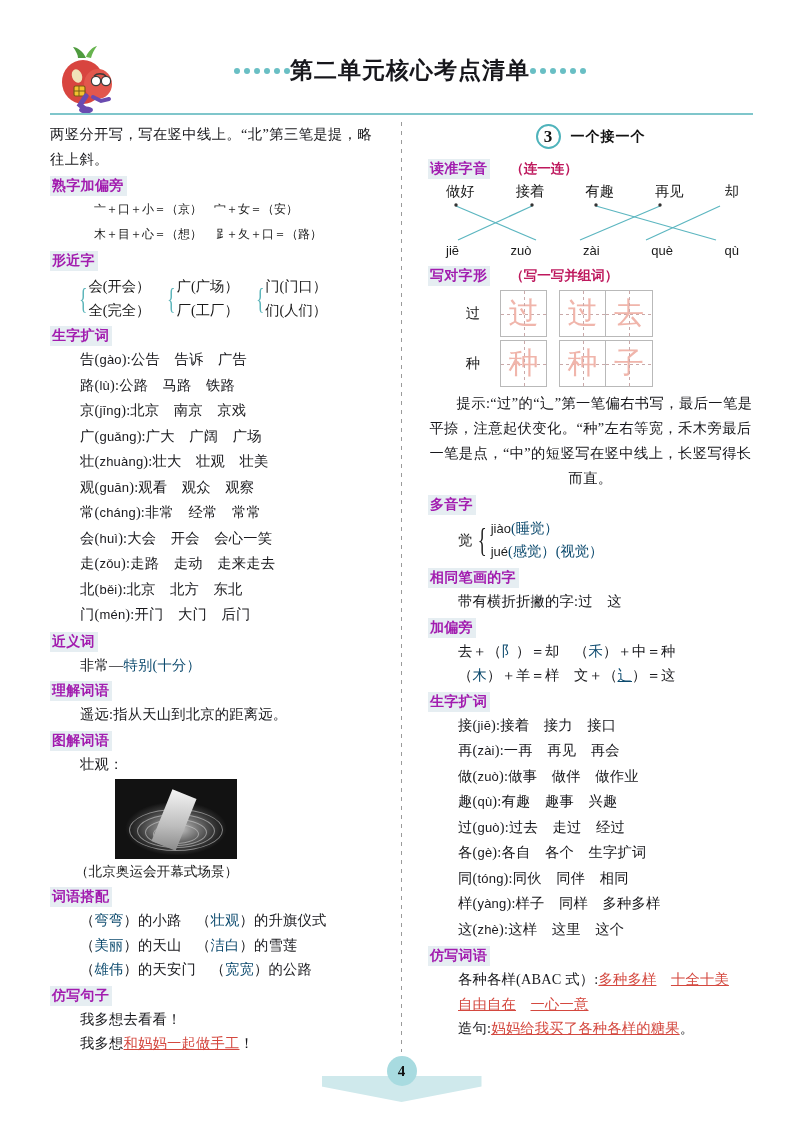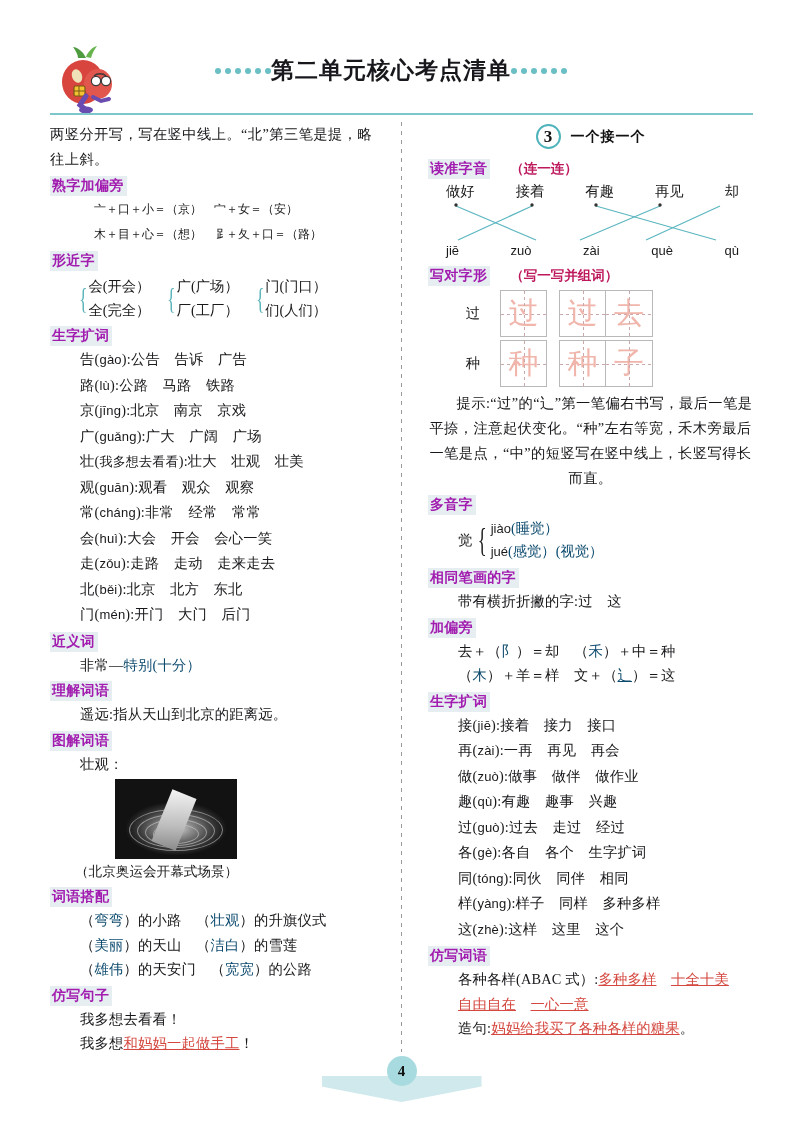--- a/index.html
+++ b/index.html
@@ -12,21 +12,21 @@
   }
   .page { position: relative; width: 803px; height: 1122px; }
 
   
   .header { position: relative; height: 68px; }
   .mascot {
     position: absolute; left: 50px; top: 44px; width: 74px; height: 70px;
   }
   .title-wrap {
     position: absolute; left: 215px; top: 55px; width: 390px;
-    display: flex; align-items: center; justify-content: flex-start; gap: 0;
+    display: flex; align-items: center; justify-content: center; gap: 0;
   }
   .dots { display: flex; gap: 4px; align-items: center; }
   .dots i { display: block; width: 6px; height: 6px; border-radius: 50%; background: #69bfc4; }
   .page-title {
     font-family: "Liberation Serif", serif;
     font-size: 23px; font-weight: bold; letter-spacing: 1px;
     color: #17171c; white-space: nowrap;
   }
   .rule {
     position: absolute; left: 50px; right: 50px; top: 113px;
@@ -264,21 +264,21 @@
           <span class="brace-rows"><span>门(门口）</span><br><span>们(人们）</span></span>
         </div>
       </div>
 
       <div class="sec-head">生字扩词</div>
       <div id="vocab-left">
           <div class="body-line"><span>告(</span><span class="pyin">gào</span><span>):公告　告诉　广告</span></div>
           <div class="body-line"><span>路(</span><span class="pyin">lù</span><span>):公路　马路　铁路</span></div>
           <div class="body-line"><span>京(</span><span class="pyin">jīng</span><span>):北京　南京　京戏</span></div>
           <div class="body-line"><span>广(</span><span class="pyin">guǎng</span><span>):广大　广阔　广场</span></div>
-          <div class="body-line"><span>壮(</span><span class="pyin">我多想去看看</span><span>):壮大　壮观　壮美</span></div>
+          <div class="body-line"><span>壮(</span><span class="pyin">zhuàng</span><span>):壮大　壮观　壮美</span></div>
           <div class="body-line"><span>观(</span><span class="pyin">guān</span><span>):观看　观众　观察</span></div>
           <div class="body-line"><span>常(</span><span class="pyin">cháng</span><span>):非常　经常　常常</span></div>
           <div class="body-line"><span>会(</span><span class="pyin">huì</span><span>):大会　开会　会心一笑</span></div>
           <div class="body-line"><span>走(</span><span class="pyin">zǒu</span><span>):走路　走动　走来走去</span></div>
           <div class="body-line"><span>北(</span><span class="pyin">běi</span><span>):北京　北方　东北</span></div>
           <div class="body-line"><span>门(</span><span class="pyin">mén</span><span>):开门　大门　后门</span></div>
         </div>
 
       <div class="sec-head">近义词</div>
       <div class="body-line"><span>非常—</span><span class="red">特别(十分）</span></div>

